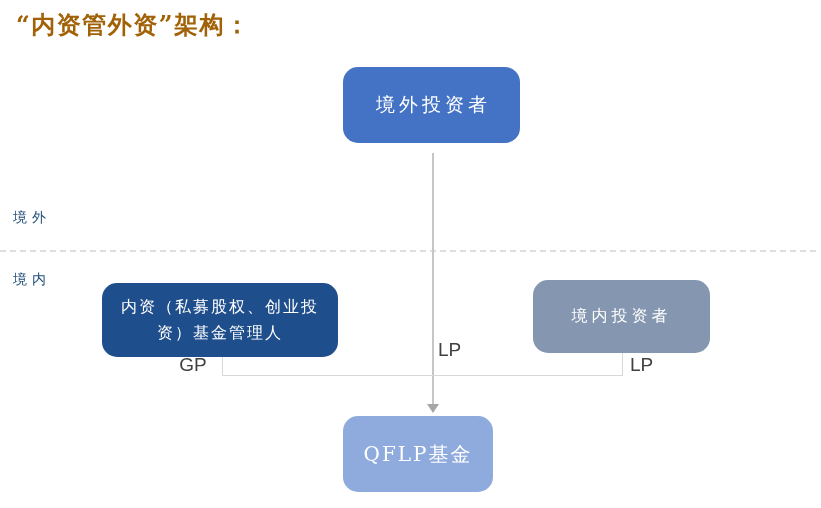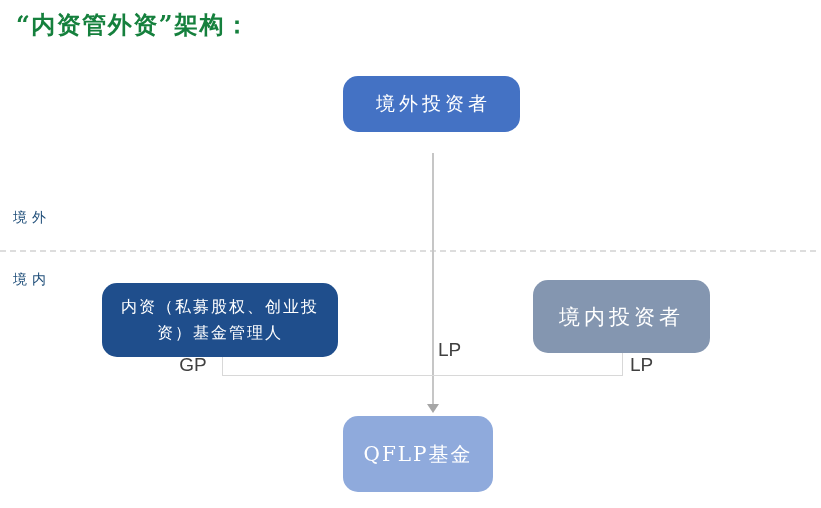--- a/index.html
+++ b/index.html
@@ -10,21 +10,21 @@
     background: #FFFFFF;
     font-family: "DejaVu Serif", "Liberation Serif", serif;
     overflow: hidden;
   }
   .title {
     position: absolute;
     left: 16px;
     top: 9px;
     font-size: 24px;
     font-weight: bold;
-    color: #15803d;
+    color: #a16207;
     letter-spacing: 1.5px;
     white-space: nowrap;
   }
   .region-label {
     position: absolute;
     left: 13px;
     font-size: 14px;
     color: #1F4E79;
     letter-spacing: 5px;
     white-space: nowrap;
@@ -42,23 +42,23 @@
   .node {
     position: absolute;
     display: flex;
     align-items: center;
     justify-content: center;
     color: #FFFFFF;
     border-radius: 15px;
     text-align: center;
     box-sizing: border-box;
   }
-  .node-overseas { left: 343px; top: 76px;  width: 177px; height: 56px; font-size: 19px; letter-spacing: 4px; padding-left: 4px; }
+  .node-overseas { left: 343px; top: 67px;  width: 177px; height: 76px; font-size: 19px; letter-spacing: 4px; padding-left: 4px; }
   .node-manager  { left: 102px; top: 283px; width: 236px; height: 74px; font-size: 16px; letter-spacing: 2px; line-height: 1.65; padding: 17px 14px; }
-  .node-domestic { left: 533px; top: 280px; width: 177px; height: 73px; font-size: 21px; letter-spacing: 4px; padding-left: 0; }
+  .node-domestic { left: 533px; top: 280px; width: 177px; height: 73px; font-size: 16px; letter-spacing: 4px; padding-left: 0; }
   .node-qflp     { left: 343px; top: 416px; width: 150px; height: 76px; font-size: 20px; letter-spacing: 2px; }
   .line { position: absolute; }
   .v-main     { left: 432px; top: 153px; width: 2px;   height: 252px; background: #C6C6C6; }
   .h-gp-lp    { left: 222px; top: 375px; width: 401px; height: 1px;   background: #D8D8D8; }
   .stub-left  { left: 222px; top: 357px; width: 1px;   height: 19px;  background: #D8D8D8; }
   .stub-right { left: 622px; top: 353px; width: 1px;   height: 23px;  background: #D8D8D8; }
   .arrowhead {
     position: absolute;
     left: 427px;
     top: 404px;

